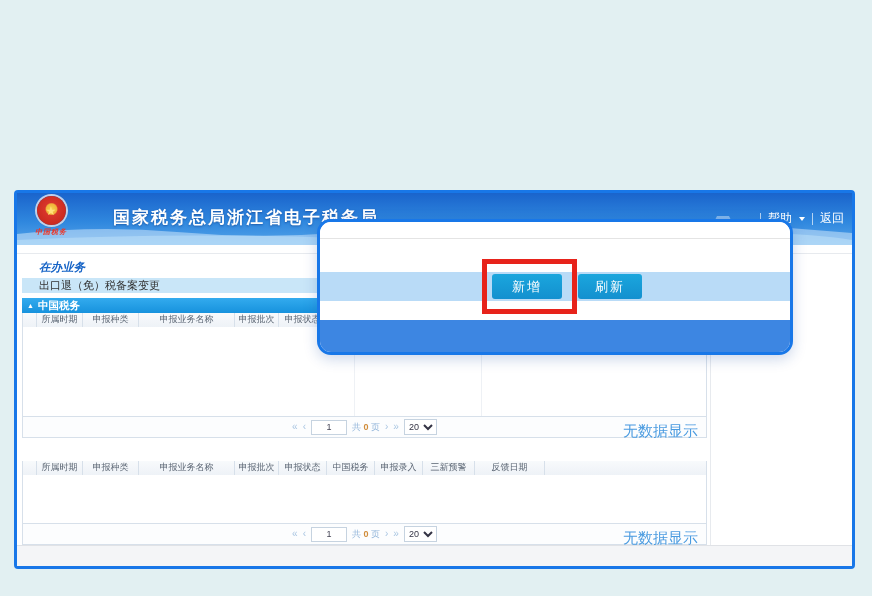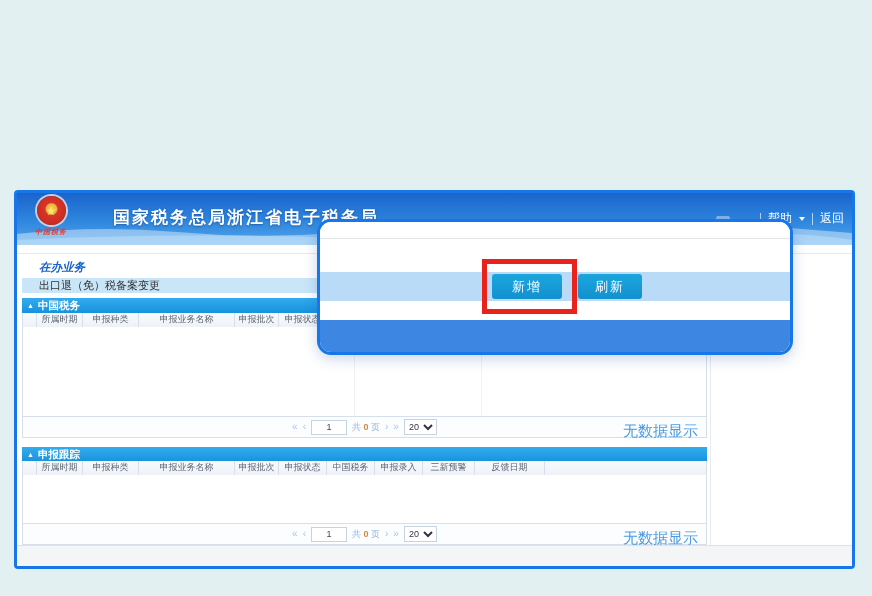--- a/index.html
+++ b/index.html
@@ -160,24 +160,20 @@
       <input class="pg-input" value="1" style="">
       <span><span>共</span> <span class="pg-count">0</span> <span>页</span></span>
       <span class="pg-btn">›</span>
       <span class="pg-btn">»</span>
       <select class="pg-select">
         <option>20</option>
       </select>
       <span class="no-data">无数据显示</span>
     </div>
 
-    <div class="section-bar" id="sec2">
-      <span class="collapse-icon">▲</span>
-      <span>申报跟踪</span>
-    </div>
     <div class="grid-head t2" id="grid2-head">
       <span class="gh-cell"></span>
       <span class="gh-cell">所属时期</span>
       <span class="gh-cell">申报种类</span>
       <span class="gh-cell">申报业务名称</span>
       <span class="gh-cell">申报批次</span>
       <span class="gh-cell">申报状态</span>
       <span class="gh-cell">中国税务</span>
       <span class="gh-cell">申报录入</span>
       <span class="gh-cell">三新预警</span>

